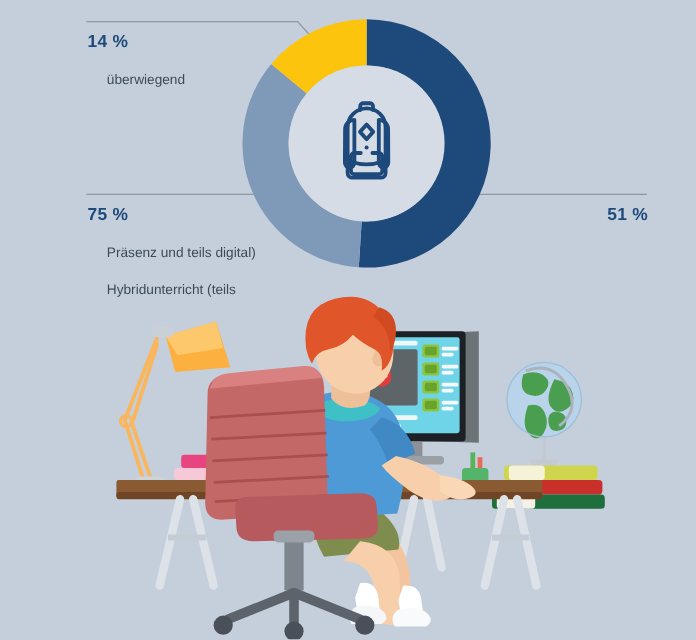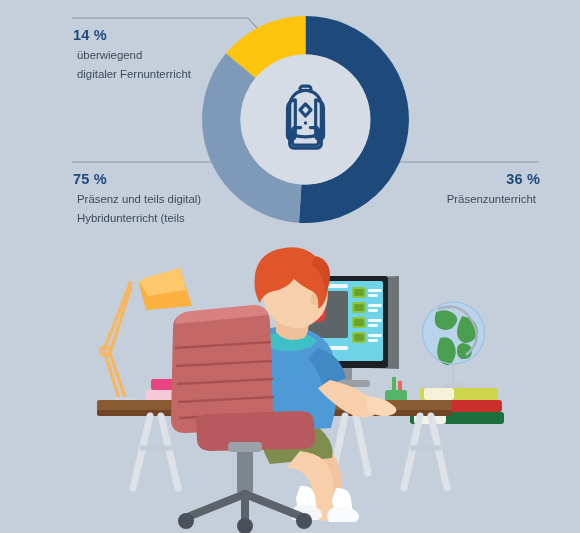--- a/index.html
+++ b/index.html
@@ -18,21 +18,21 @@
   .leader{position:absolute;}
 
   .callout{position:absolute;}
   .callout .pct{
     font-size:14.5px;font-weight:bold;color:#1e4a7b;
     letter-spacing:.2px;line-height:1.25;
     margin:0 0 3px 0;
   }
   .callout .desc{
     font-size:11.4px;color:#3c4a5a;line-height:1.33;
-    margin:4px;font-weight:normal;
+    margin:16px;font-weight:normal;
   }
   #callout-digital{left:58px;top:26px;width:175px;text-align:left;}
   #callout-hybrid{left:58px;top:170px;width:175px;text-align:left;}
   #callout-praesenz{right:55px;top:170px;width:180px;text-align:right;}
 
   
   #illustration{position:absolute;left:0;top:238px;width:580px;height:295px;}
 </style>
 </head>
 <body>
@@ -80,32 +80,30 @@
             <path d="M16.4,33.4 a1.8,1.8 0 0 1 1.8,-1.8 h3.6 M28.2,31.6 h3.6 a1.8,1.8 0 0 1 1.8,1.8"></path>
             <path d="M16.4,36.2 q8.6,3.2 17.2,0"></path>
           </g>
         </g>
       </svg>
     </div>
 
     <div class="callout" id="callout-digital">
       <div class="pct">14 %</div>
       <div class="desc">überwiegend</div>
-      <div class="desc">digitaler Fernunterricht</div>
     </div>
 
     <div class="callout" id="callout-hybrid">
       <div class="pct">75 %</div>
       <div class="desc">Präsenz und teils digital)</div>
       <div class="desc">Hybridunterricht (teils</div>
     </div>
 
     <div class="callout" id="callout-praesenz">
-      <div class="pct">36 %</div>
-      <div class="desc">Präsenzunterricht</div>
+      <div class="pct">51 %</div>
     </div>
   </div>
 
   <div id="illustration">
     <svg width="580" height="295" viewBox="0 0 580 295">
 
       <g fill="none" stroke="#f9b65c" stroke-width="3.2" stroke-linecap="round">
         <path d="M122,170 L104,112 L131,43"></path>
         <path d="M131,49 L110,115 L128,168"></path>
         <circle cx="105" cy="113" r="4.6" stroke-width="2.6"></circle>

